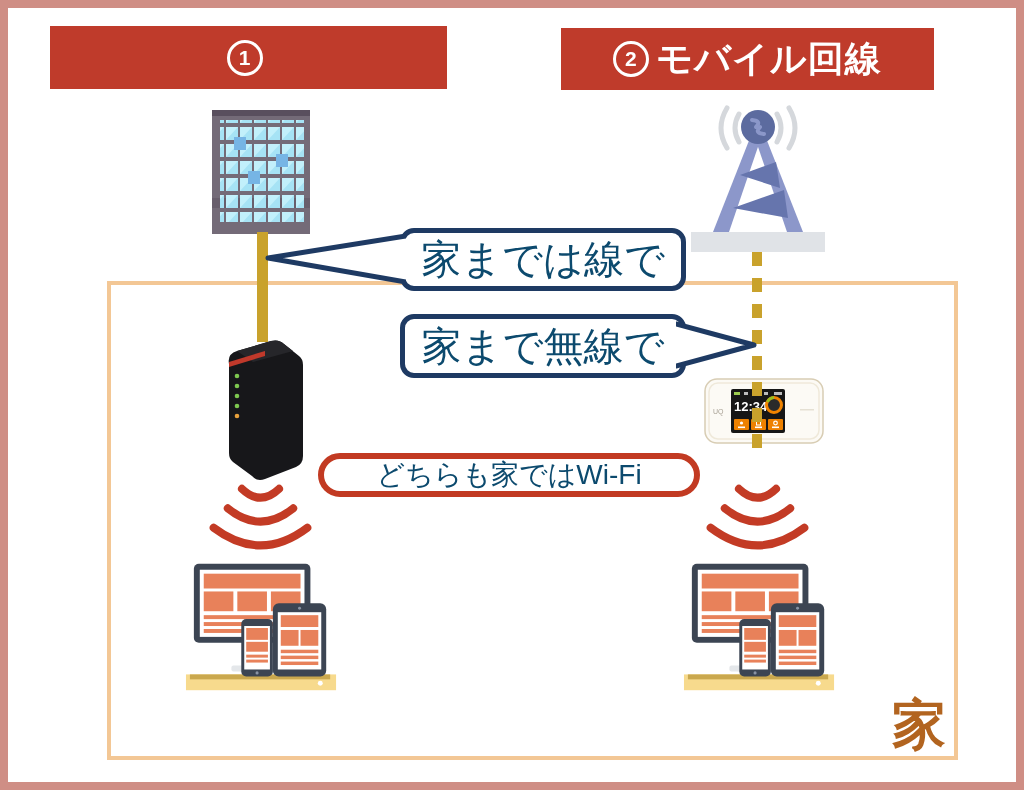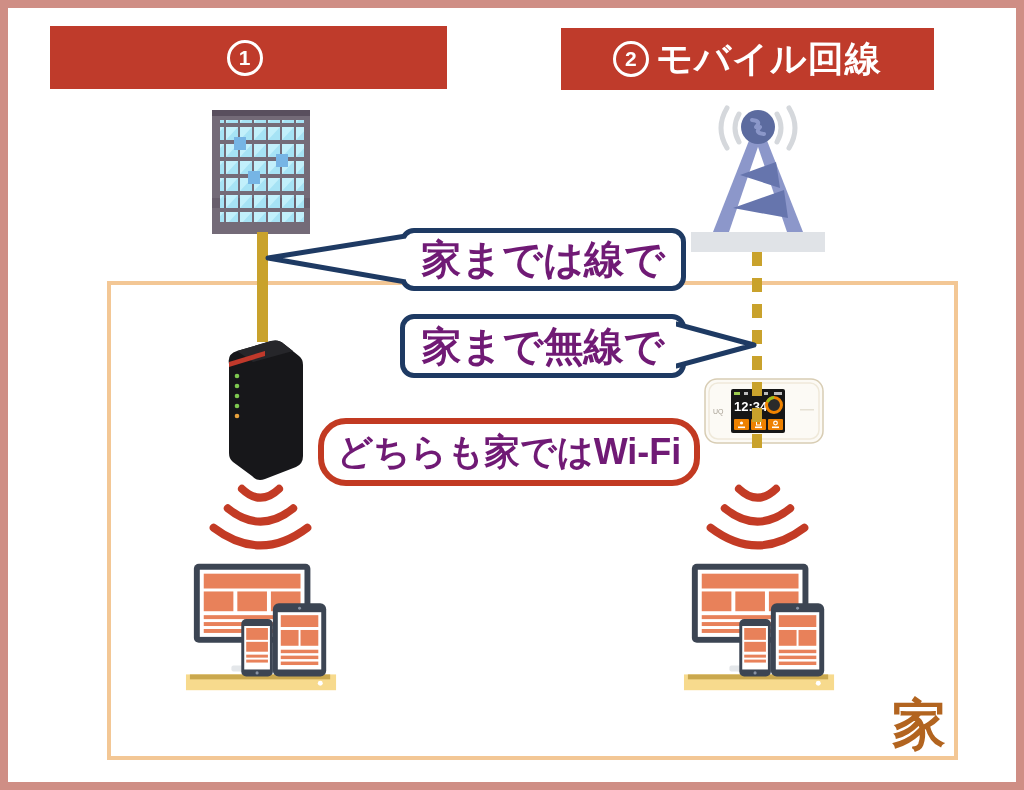--- a/index.html
+++ b/index.html
@@ -39,26 +39,26 @@
   #cable-fiber{left:257px;top:232px;width:11px;height:110px;background:#c9a22c;z-index:6;}
   #cable-wireless{
     left:752px;top:252px;width:10px;height:196px;z-index:6;
     background:repeating-linear-gradient(180deg,#c9a22c 0 14px,transparent 14px 26px);
   }
 
   
   .bubble{
     position:absolute;background:#fff;border:5px solid #1e3a63;border-radius:14px;
     display:flex;align-items:center;justify-content:center;
-    color:#701a75;font-weight:bold;z-index:10;box-sizing:border-box;
+    color:#0c4a6e;font-weight:normal;z-index:10;box-sizing:border-box;
   }
   #bubble-wired{left:400px;top:228px;width:286px;height:63px;font-size:40px;}
   #bubble-wireless{left:400px;top:314px;width:286px;height:64px;font-size:40px;}
   #bubble-wifi{
-    left:318px;top:418px;width:382px;height:68px;font-size:36px;
+    left:318px;top:453px;width:382px;height:44px;font-size:28px;
     border:6px solid #c23a22;border-radius:28px;
   }
   .tail{position:absolute;z-index:11;}
   #tail-wired{left:256px;top:230px;}
   #tail-wireless{left:676px;top:316px;}
 
   svg{display:block;}
   .icon{position:absolute;z-index:5;}
 </style>
 </head>

